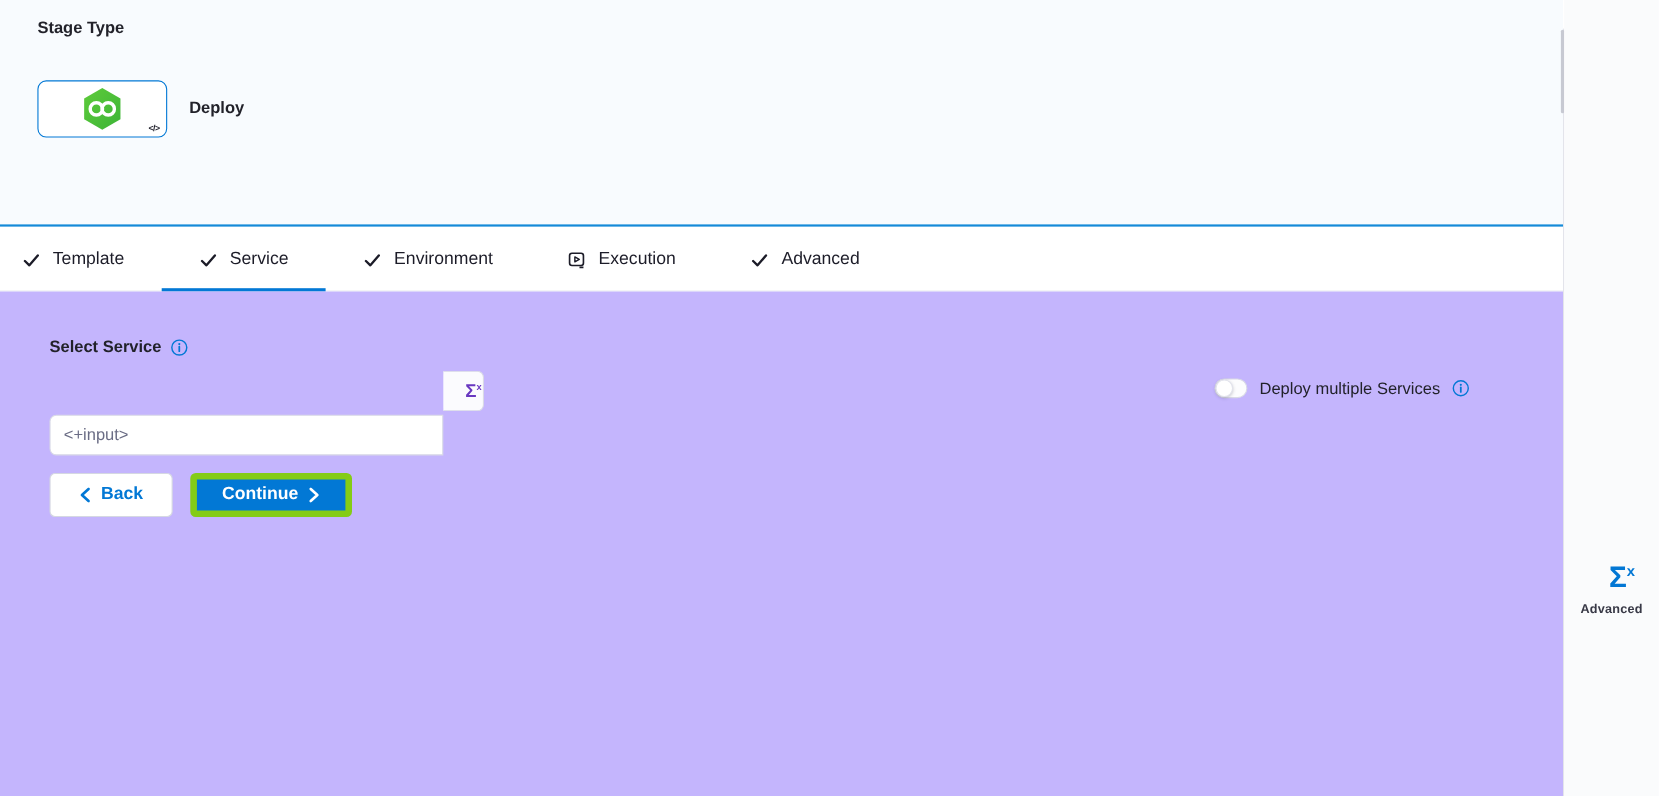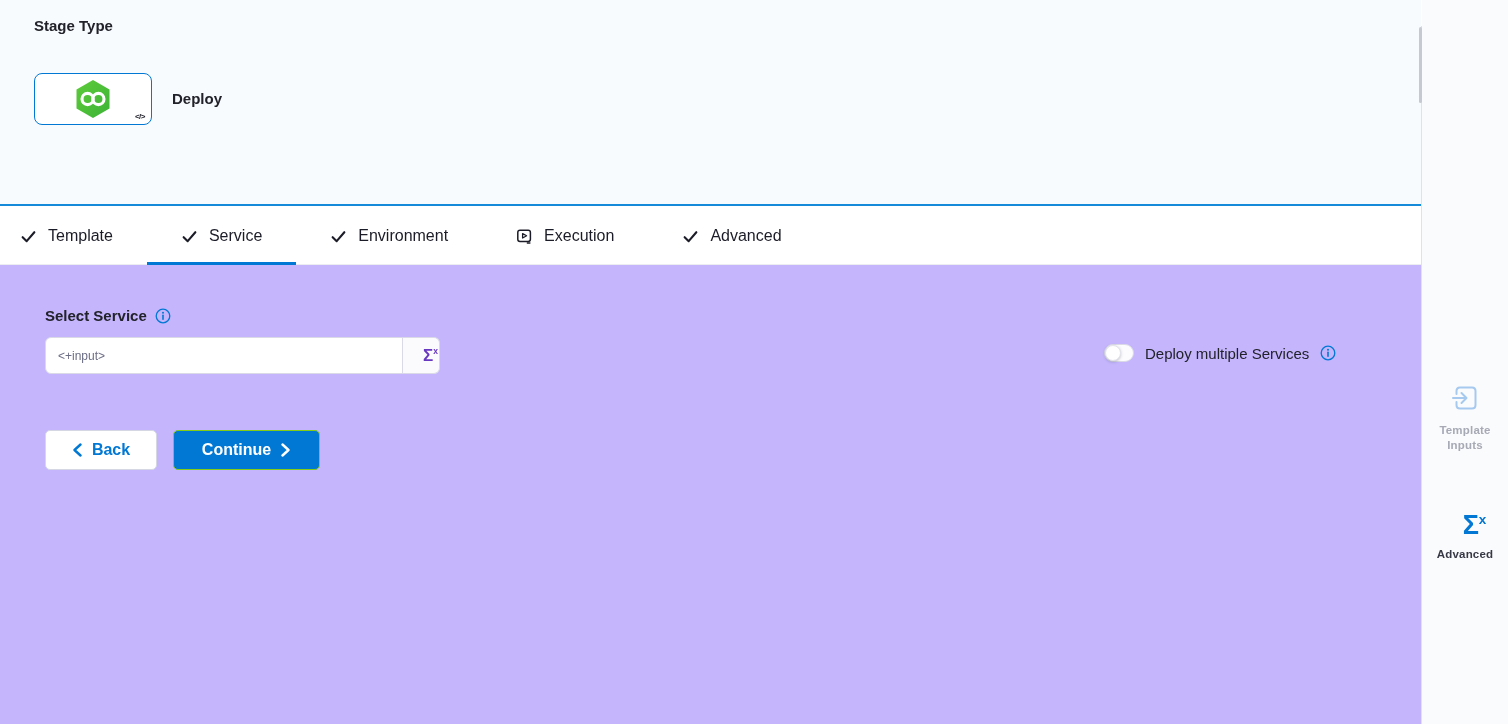--- a/index.html
+++ b/index.html
@@ -33,22 +33,22 @@
   .tab svg { flex:0 0 auto; }
 
   .content { position:absolute; left:0; top:265px; width:100%; height:459px;
     background:#c4b5fd; }
   .field-label-row { position:absolute; left:45px; top:42px; display:flex;
     align-items:center; gap:8px; }
   .field-label { font-size:15px; font-weight:700; color:#22222a; }
 
   .input-row { position:absolute; left:45px; top:72px; display:flex; height:37px; }
   .service-input { width:358px; height:37px; background:#fff; border:1px solid #d9dae6;
-    border-radius:6px 0 0 6px; padding:0 12px; font-size:12px; color:#6b6d85;
-    font-family:"Liberation Sans", sans-serif; outline:none; }
+    border-radius:6px 0 0 6px; padding:0 12px; font-size:15px; color:#6b6d85;
+    font-family:"Liberation Sans", sans-serif; outline:none;margin-top:40px; }
   .runtime-btn { width:37px; height:37px; background:#fbfbfe; border:1px solid #d9dae6;
     border-left:none; border-radius:0 6px 6px 0; cursor:pointer; display:flex;
     align-items:center; justify-content:center; }
   .sigma { font-weight:700; line-height:1;margin-left:19px; }
   .sigma.purple { color:#6938c0; font-size:17px; }
   .sigma sup { font-size:0.5em; font-weight:700; }
 
   .toggle-row { position:absolute; left:1104px; top:79px; display:flex;
     align-items:center; gap:11px;text-align:right; }
   .toggle { width:30px; height:18px; border-radius:10px; background:#fcfcfe;
@@ -56,21 +56,21 @@
   .toggle .knob { position:absolute; left:0px; top:0px; width:16px; height:16px;
     border-radius:50%; background:#ffffff; border:1px solid #e2e3ec;
     box-shadow:0 1px 3px rgba(40,41,61,.25); }
   .toggle-label { font-size:15px; color:#22222a; }
 
   .btn-row { position:absolute; left:45px; top:165px; display:flex; gap:16px; }
   .btn { height:40px; border-radius:5px; font-size:16px; font-weight:700;
     display:flex; align-items:center; justify-content:center; gap:9px;
     cursor:pointer; font-family:"Liberation Sans", sans-serif; }
   .btn-back { width:112px; background:#ffffff; border:1px solid #d5d8e2; color:#0278d5; }
-  .btn-continue { width:147px; background:#0278d5; border:1px solid #84cc16; color:#ffffff;align-items:center; }
+  .btn-continue { width:147px; background:#0278d5; border:6px solid #84cc16; color:#ffffff;align-items:center; }
 
   
   .right-rail { position:absolute; left:1422px; top:0; width:86px; height:724px;
     background:#fafbfc; }
   .rail-border { position:absolute; left:1421px; top:26px; width:1px; height:698px;
     background:#e0e2e9; }
   .rail-thumb { position:absolute; left:1419px; top:27px; width:3px; height:76px;
     background:#c7c9d2; border-radius:2px; }
   .rail-item { position:absolute; left:0; width:86px; text-align:center; cursor:pointer; }
   .rail-item .rail-icon { display:block; margin:0 auto 10px auto; }
@@ -189,29 +189,20 @@
       </div>
 
     </section>
   </div>
 
   <div class="rail-border"></div>
   <div class="rail-thumb"></div>
 
   <aside class="right-rail">
 
-    <div class="rail-item template">
-      <svg class="rail-icon" width="30" height="30" viewBox="0 0 30 30">
-        <path d="M10 4.5 H22 Q25.5 4.5 25.5 8 V22 Q25.5 25.5 22 25.5 H10
-                 Q6.5 25.5 6.5 22 V19 M6.5 11 V8 Q6.5 4.5 10 4.5" fill="none" stroke="#a5c9ef" stroke-width="2" stroke-linecap="round"></path>
-        <line x1="3" y1="15" x2="16" y2="15" stroke="#a5c9ef" stroke-width="2" stroke-linecap="round"></line>
-        <polyline points="11.5,10 16.5,15 11.5,20" fill="none" stroke="#a5c9ef" stroke-width="2" stroke-linecap="round" stroke-linejoin="round"></polyline>
-      </svg>
-      <div class="rail-label">Template Inputs</div>
-    </div>
 
     <div class="rail-item variables">
       <span class="sigma blue"><span>Σ</span><sup>x</sup></span>
       <div class="rail-label">Advanced</div>
     </div>
 
   </aside>
 
 </div>
 

